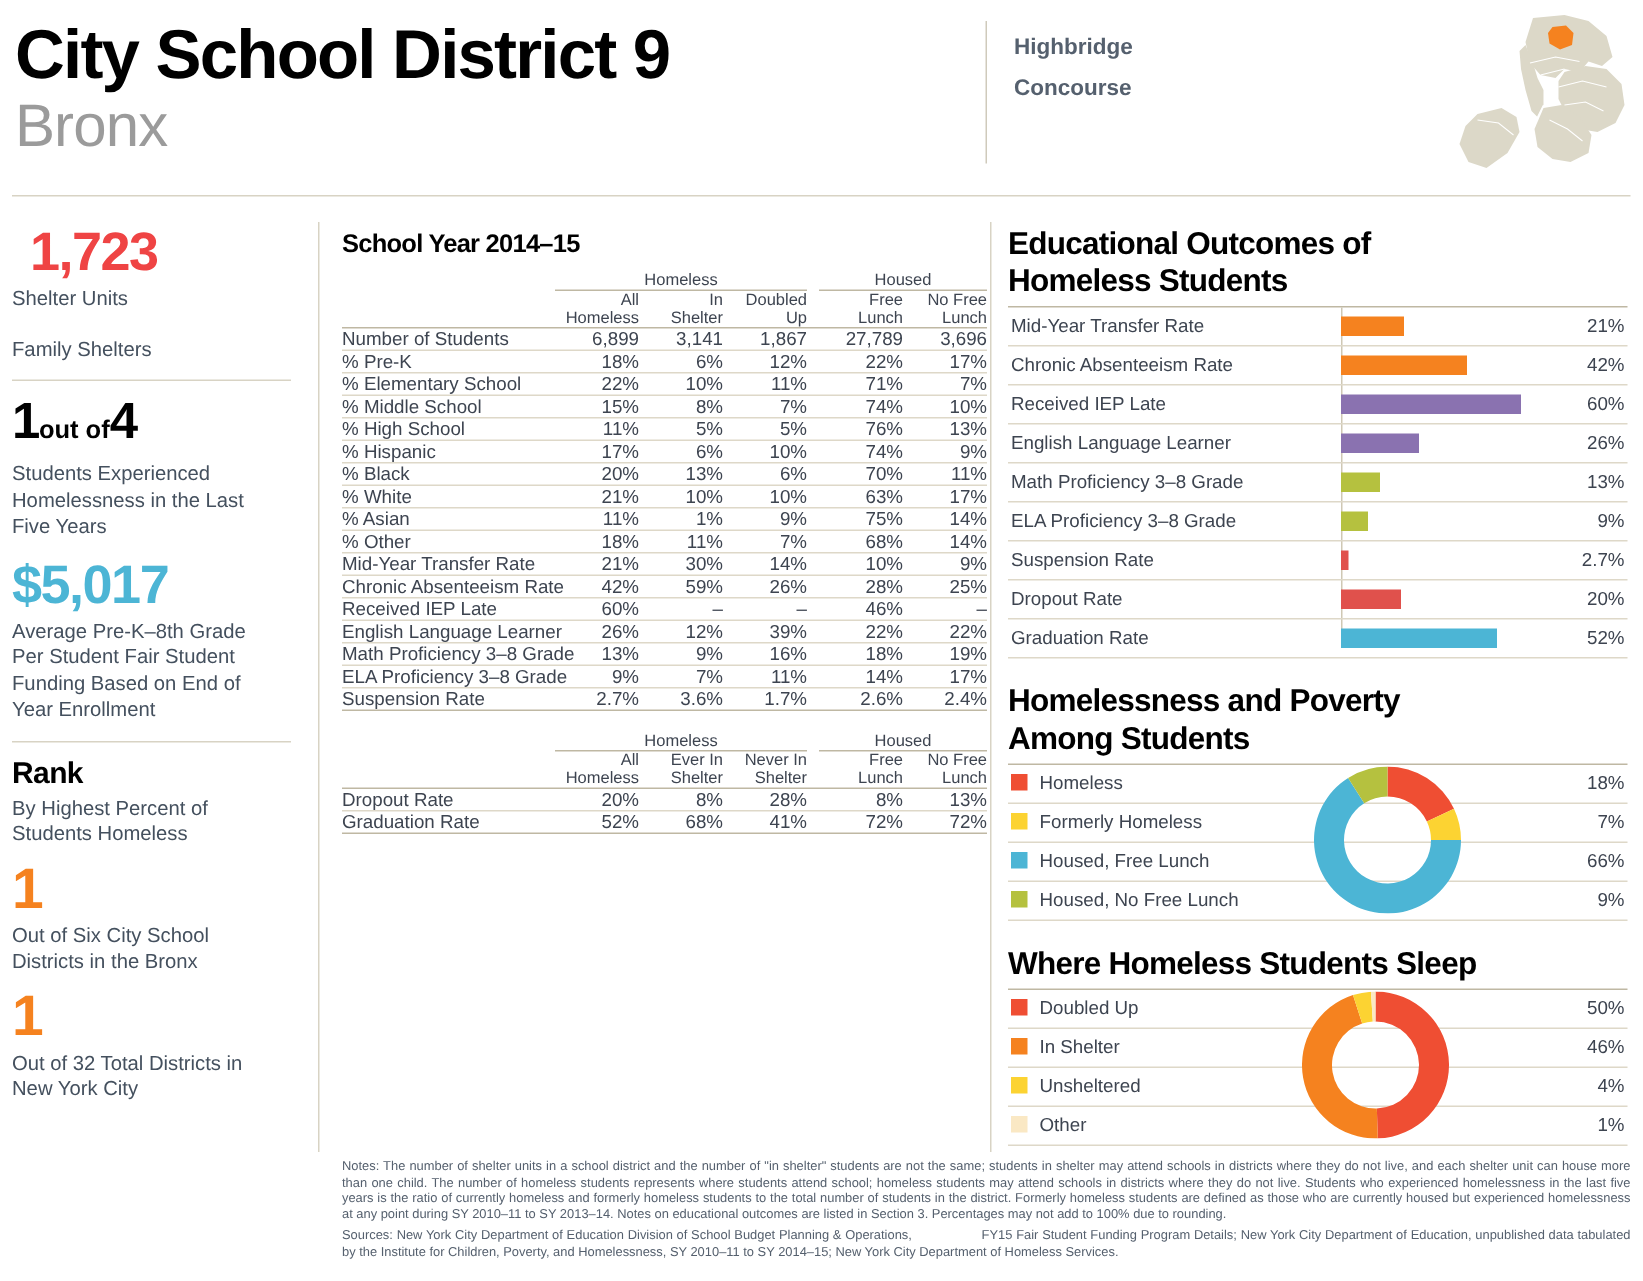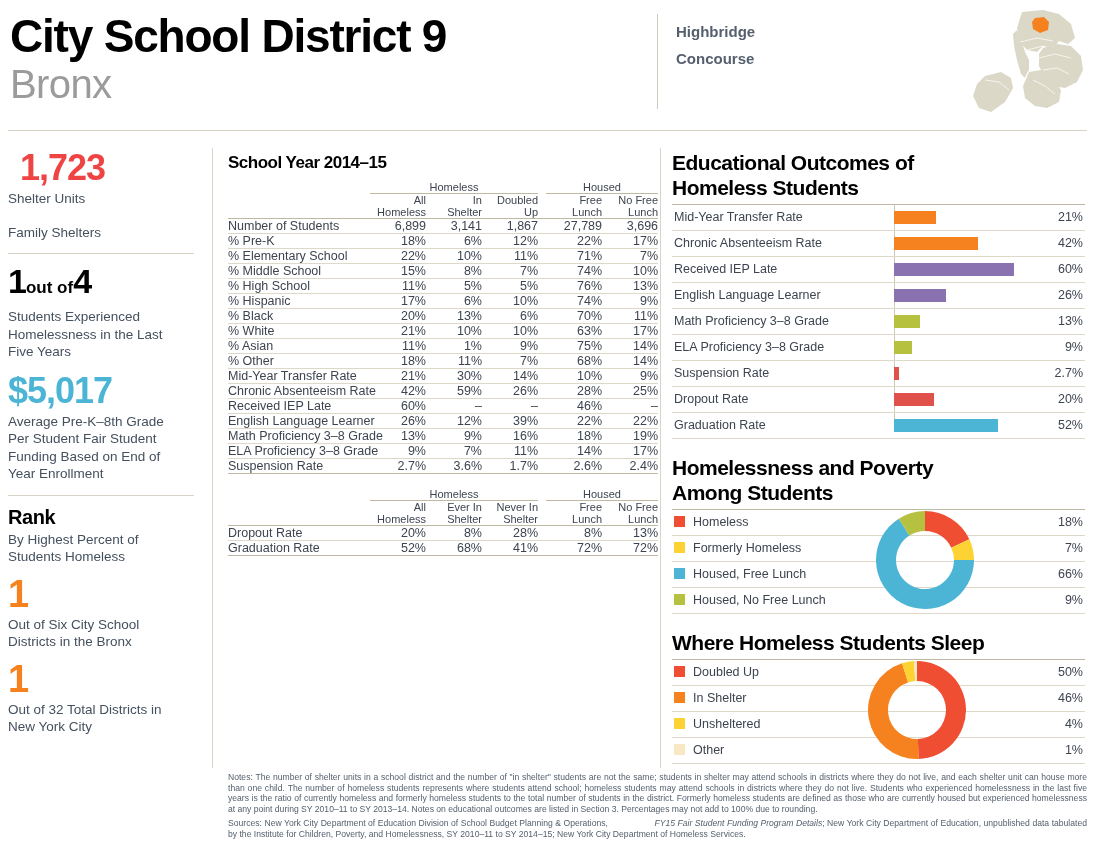--- a/index.html
+++ b/index.html
@@ -71,21 +71,21 @@
   .legend-rows{position:relative;width:413px;border-top:1px solid #bfb8a3;}
   .lg-row{position:relative;height:25px;border-bottom:1px solid #ded8c8;}
   .lg-row .sw{position:absolute;left:2px;top:6px;width:11px;height:11px;}
   .lg-row .lgl{position:absolute;left:21px;top:5px;font-size:12.5px;white-space:nowrap;}
   .lg-row .lgv{position:absolute;right:2px;top:5px;font-size:12.5px;}
   .donut-wrap{position:absolute;pointer-events:none;}
 
   
   .notes{position:absolute;left:228px;top:772px;width:859px;font-size:8.6px;line-height:10.6px;color:#55606e;}
   .notes p{margin:0 0 4px 0;text-align:justify;}
-  .notes .it{font-style:italic;padding-left:44px;}
+  .notes .it{padding-left:44px;}
 </style>
 </head>
 <body>
 
 <div class="page">
 
   <div class="header">
     <div class="title-block">
       <div class="district-title">City School District 9</div>
       <div class="borough">Bronx</div>

